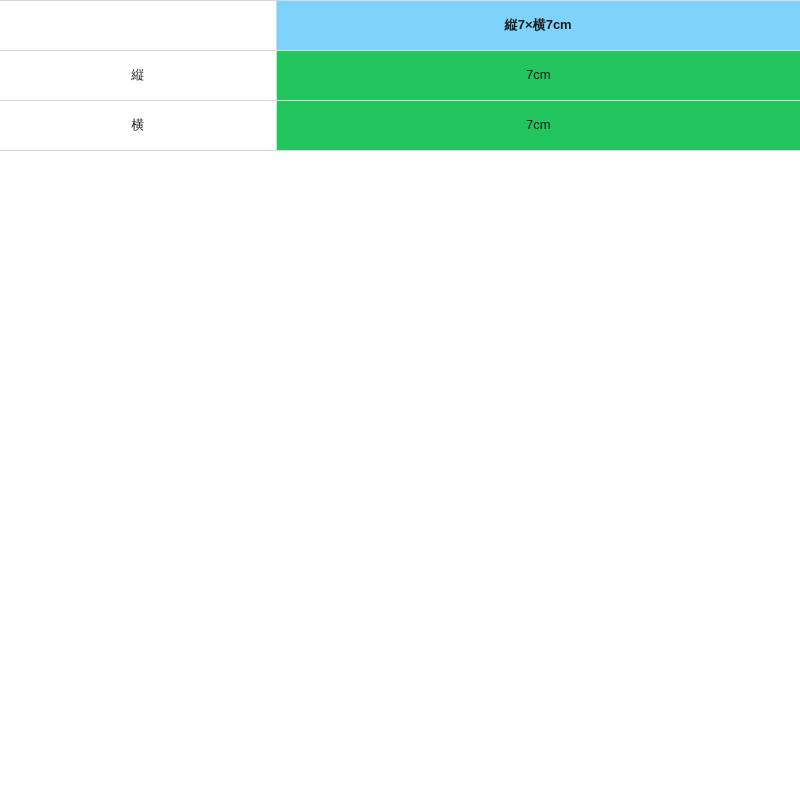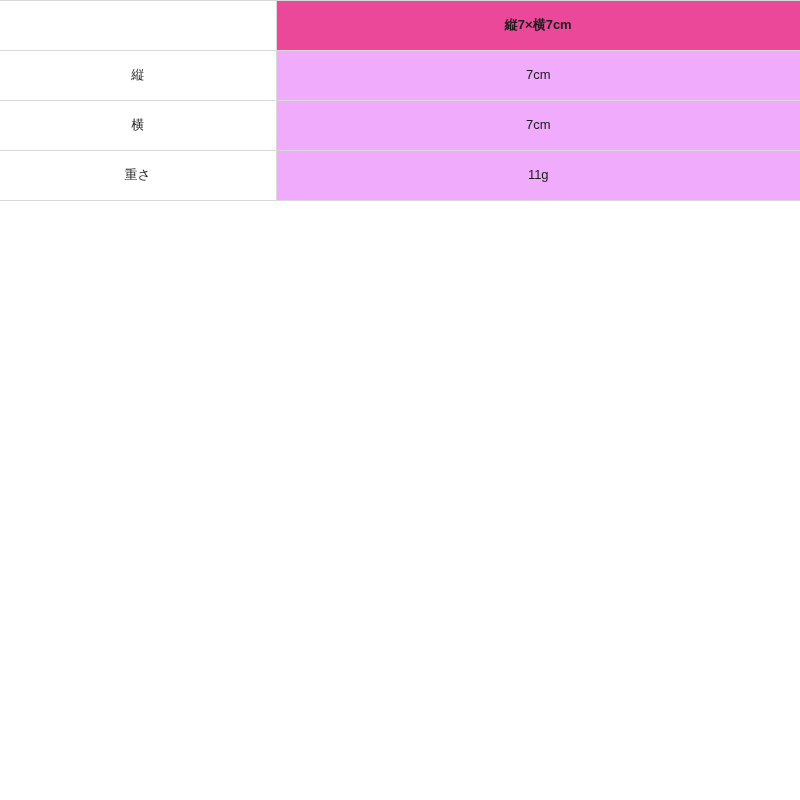--- a/index.html
+++ b/index.html
@@ -52,31 +52,31 @@
     font-weight: bold;
     font-size: 13px;
   }
 
   .spec-table th.head-blank {
     border-right: 1px solid #d9d9d9;
     background: #ffffff;
   }
 
   .spec-table th.head-title {
-    background: #ec4899;
+    background: #7dd3fc;
   }
 
   .spec-table tbody th.row-label {
     border-right: 1px solid #d9d9d9;
     font-weight: normal;
     background: #ffffff;
   }
 
   .spec-table tbody td.row-value {
-    background: #f0abfc;
+    background: #22c55e;
   }
 
   .spec-table tbody tr:last-child th,
   .spec-table tbody tr:last-child td {
     border-bottom: 1px solid #d9d9d9;
   }
 
   .below-blank {
     width: 800px;
     height: 554px;
@@ -101,22 +101,18 @@
     </thead>
     <tbody>
       <tr>
         <th class="row-label">縦</th>
         <td class="row-value">7cm</td>
       </tr>
       <tr>
         <th class="row-label">横</th>
         <td class="row-value">7cm</td>
       </tr>
-      <tr>
-        <th class="row-label">重さ</th>
-        <td class="row-value">11g</td>
-      </tr>
     </tbody>
   </table>
 
   <div class="below-blank"></div>
 
 </div>
 
 </body></html>

